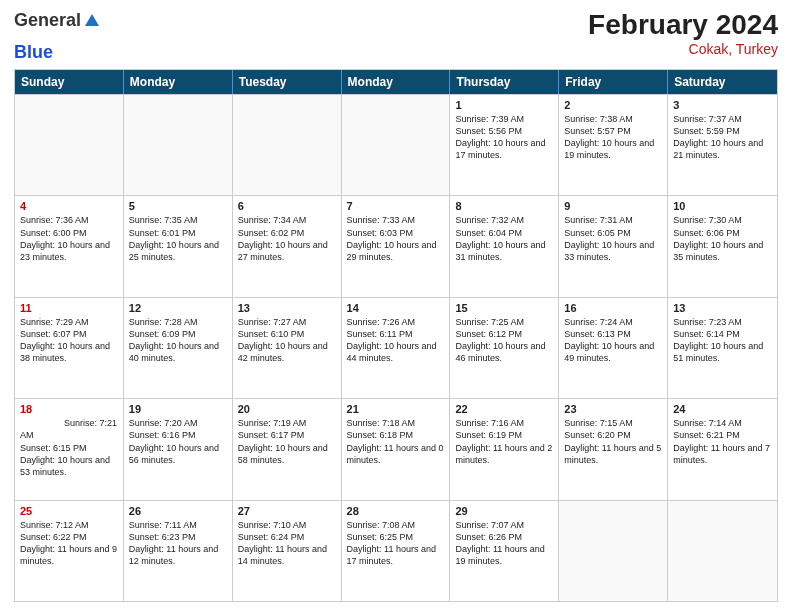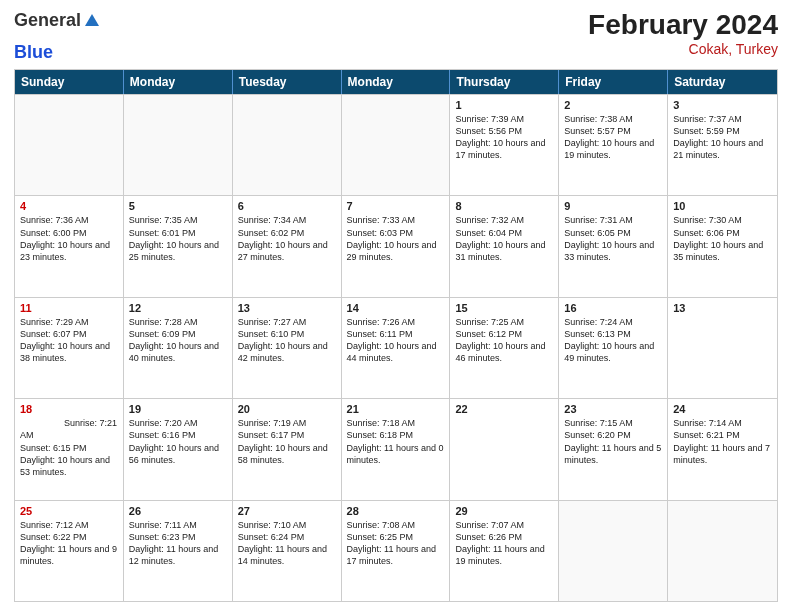--- a/index.html
+++ b/index.html
@@ -177,36 +177,40 @@
 Daylight: 10 hours and 42 minutes.</span></div>
           <div class="cal-cell"><span class="day-num">14</span><span class="cell-text" style="white-space: pre-line;">Sunrise: 7:26 AM
 Sunset: 6:11 PM
 Daylight: 10 hours and 44 minutes.</span></div>
           <div class="cal-cell"><span class="day-num">15</span><span class="cell-text" style="white-space: pre-line;">Sunrise: 7:25 AM
 Sunset: 6:12 PM
 Daylight: 10 hours and 46 minutes.</span></div>
           <div class="cal-cell"><span class="day-num">16</span><span class="cell-text" style="white-space: pre-line;">Sunrise: 7:24 AM
 Sunset: 6:13 PM
 Daylight: 10 hours and 49 minutes.</span></div>
-          <div class="cal-cell"><span class="day-num">13</span></div>
+          <div class="cal-cell"><span class="day-num">13</span><span class="cell-text" style="white-space: pre-line;">Sunrise: 7:23 AM
+Sunset: 6:14 PM
+Daylight: 10 hours and 51 minutes.</span></div>
         </div>
         <div class="cal-row">
           <div class="cal-cell sun"><span class="day-num">18</span><span class="cell-text" style="white-space: pre-line; margin-left: 44px;">Sunrise: 7:21 AM
 Sunset: 6:15 PM
 Daylight: 10 hours and 53 minutes.</span></div>
           <div class="cal-cell"><span class="day-num">19</span><span class="cell-text" style="white-space: pre-line;">Sunrise: 7:20 AM
 Sunset: 6:16 PM
 Daylight: 10 hours and 56 minutes.</span></div>
           <div class="cal-cell"><span class="day-num">20</span><span class="cell-text" style="white-space: pre-line;">Sunrise: 7:19 AM
 Sunset: 6:17 PM
 Daylight: 10 hours and 58 minutes.</span></div>
           <div class="cal-cell"><span class="day-num">21</span><span class="cell-text" style="white-space: pre-line;">Sunrise: 7:18 AM
 Sunset: 6:18 PM
 Daylight: 11 hours and 0 minutes.</span></div>
-          <div class="cal-cell"><span class="day-num">22</span></div>
+          <div class="cal-cell"><span class="day-num">22</span><span class="cell-text" style="white-space: pre-line;">Sunrise: 7:16 AM
+Sunset: 6:19 PM
+Daylight: 11 hours and 2 minutes.</span></div>
           <div class="cal-cell"><span class="day-num">23</span><span class="cell-text" style="white-space: pre-line;">Sunrise: 7:15 AM
 Sunset: 6:20 PM
 Daylight: 11 hours and 5 minutes.</span></div>
           <div class="cal-cell"><span class="day-num">24</span><span class="cell-text" style="white-space: pre-line;">Sunrise: 7:14 AM
 Sunset: 6:21 PM
 Daylight: 11 hours and 7 minutes.</span></div>
         </div>
         <div class="cal-row">
           <div class="cal-cell sun"><span class="day-num">25</span><span class="cell-text" style="white-space: pre-line;">Sunrise: 7:12 AM
 Sunset: 6:22 PM

